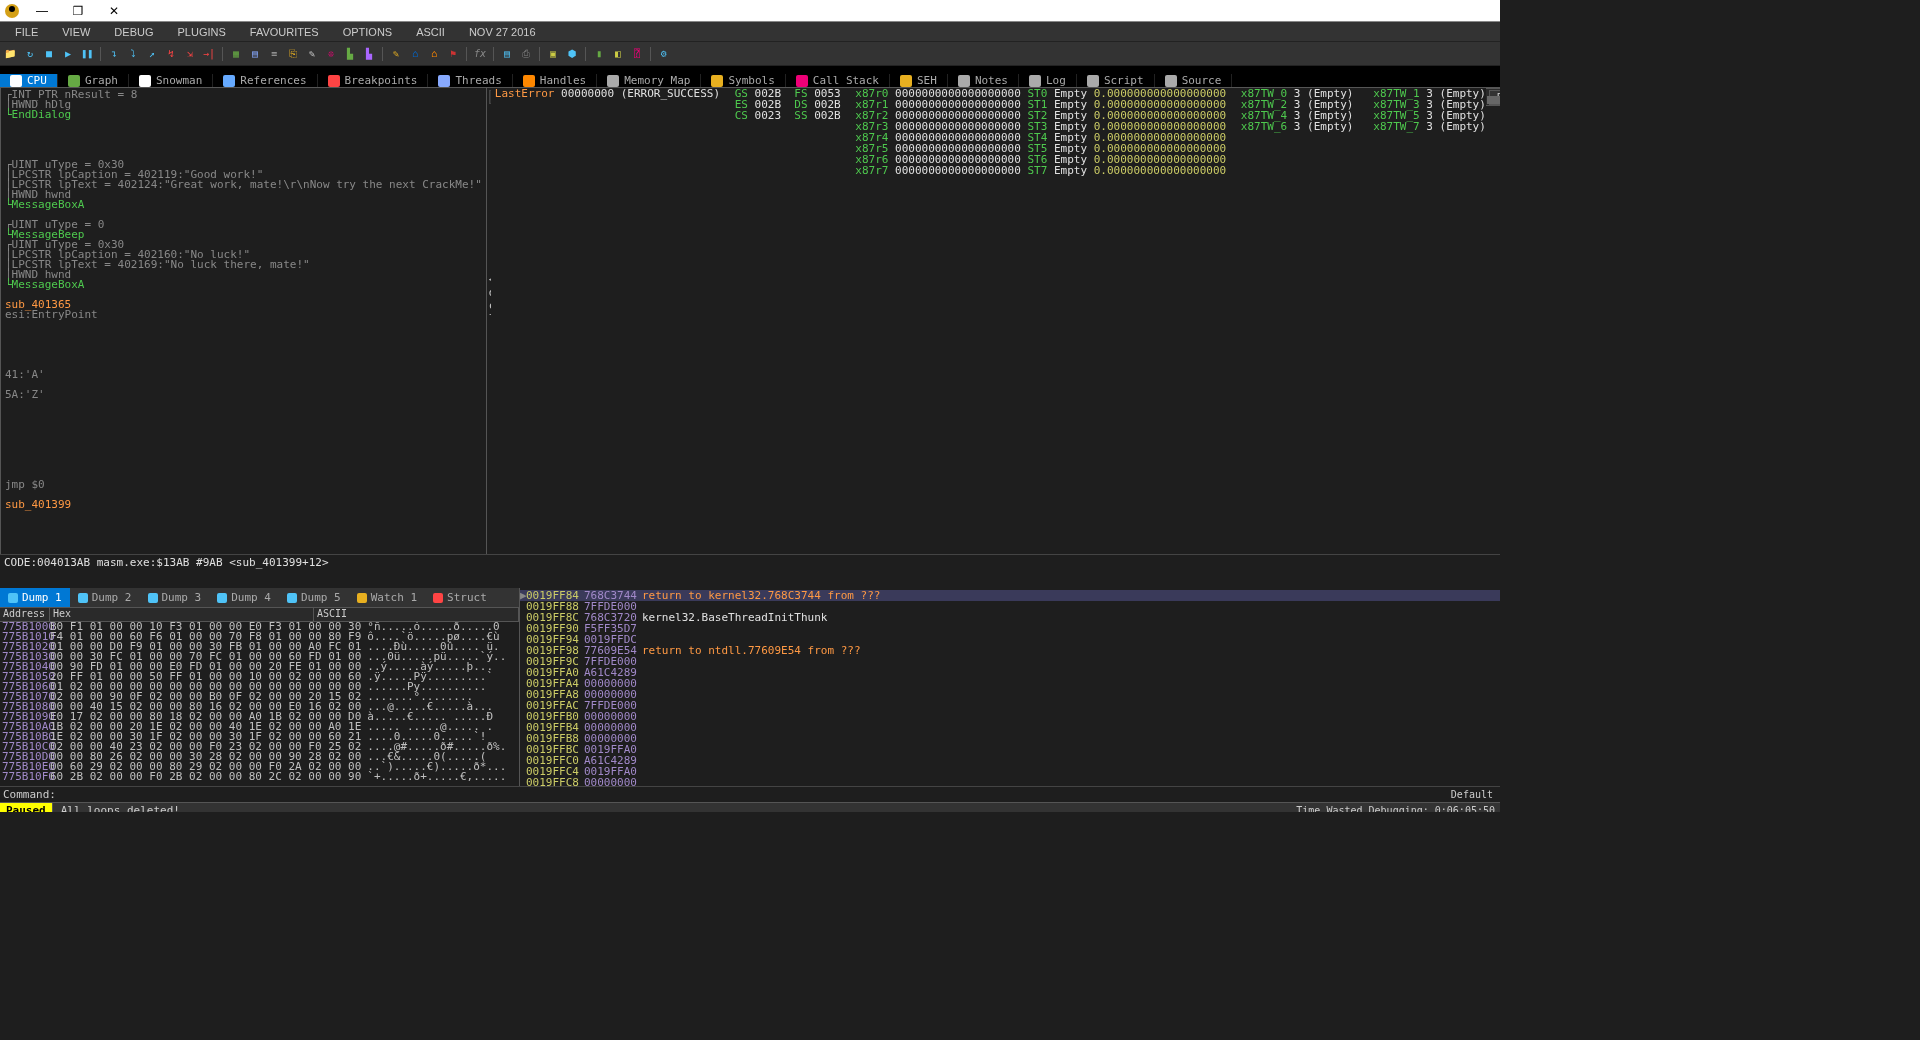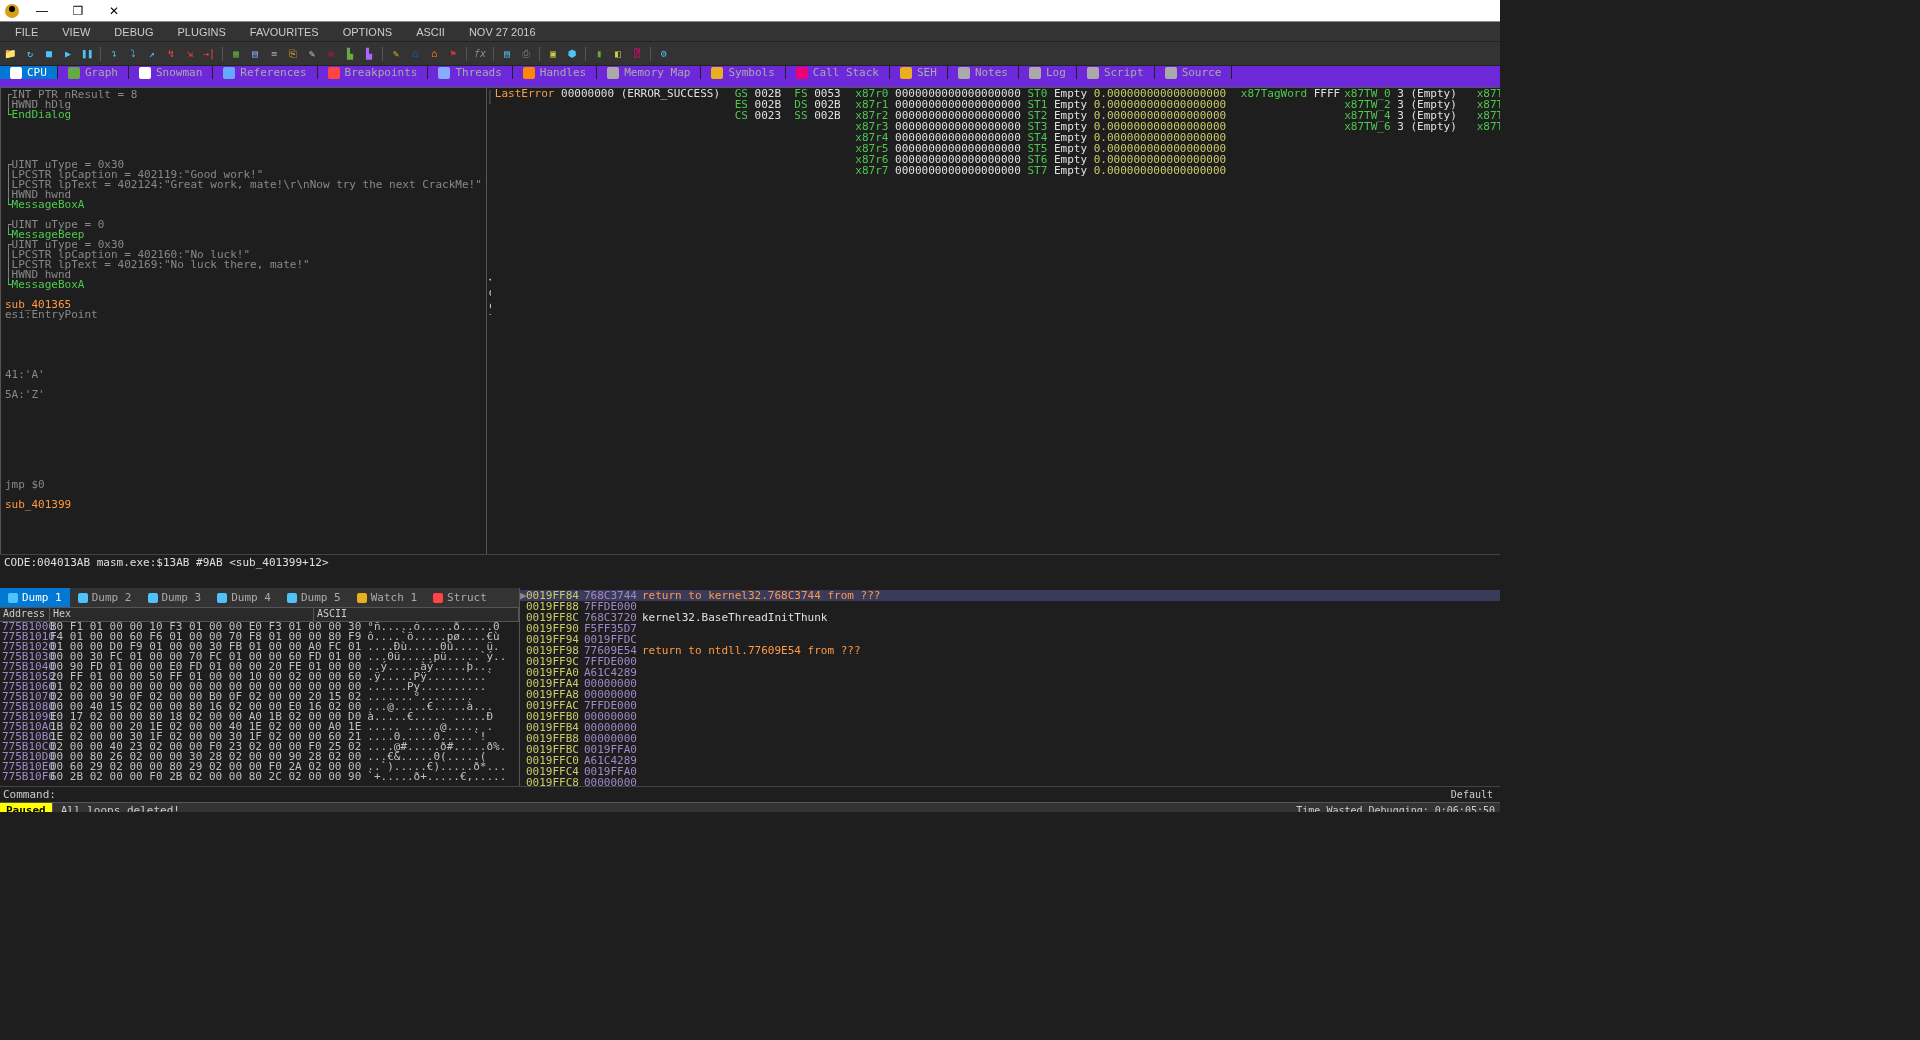--- a/index.html
+++ b/index.html
@@ -8,21 +8,21 @@
 .titlebar .icon-bug { width: 14px; height: 14px; background: #d4a017; border-radius: 50%; margin-right: 5px; position: relative; }
 .titlebar .icon-bug::before { content: ""; position: absolute; width: 6px; height: 6px; background: #000; border-radius: 50%; top: 2px; left: 4px; }
 .titlebar-title { flex: 1; font-family: "Segoe UI", sans-serif; font-size: 12px; }
 .titlebar-buttons { display: flex; gap: 0; }
 .titlebar-btn { width: 36px; height: 18px; display: flex; align-items: center; justify-content: center; color: #000; font-size: 12px; font-family: sans-serif; }
 .menubar { background: #333; height: 20px; display: flex; align-items: center; padding: 0 3px; border-bottom: 1px solid #222; }
 .menubar-item { padding: 0 12px; color: #ccc; font-family: "Segoe UI", sans-serif; font-size: 11px; }
 .toolbar { background: #333; height: 24px; display: flex; align-items: center; padding: 0 3px; gap: 3px; border-bottom: 1px solid #222; }
 .tb-item { width: 16px; height: 16px; display: flex; align-items: center; justify-content: center; font-size: 10px; }
 .tb-sep { width: 1px; height: 14px; background: #555; margin: 0 2px; }
-.tabbar { background: #6d28d9; height: 22px; display: flex; align-items: flex-start; border-bottom: 1px solid #555; }
+.tabbar { background: #000000; height: 22px; display: flex; align-items: flex-end; border-bottom: 1px solid #555; }
 .tab { display: flex; align-items: center; padding: 0 10px; gap: 5px; color: #aaa; border-right: 1px solid #222; font-family: "Segoe UI", sans-serif; font-size: 11px; }
 .tab.active { background: #0078d4; color: #fff; }
 .tab-icon { width: 12px; height: 12px; display: inline-block; }
 .main { display: flex; height: 466px; }
 .disasm { width: 520px; background: #1e1e1e; overflow: hidden; position: relative; border-right: 1px solid #555; }
 .disasm-line { display: flex; height: 10px; align-items: center; line-height: 10px; }
 .flow-col { width: 140px; position: relative; height: 10px; }
 .addr { color: #a0a0a0; min-width: 56px; }
 .hints { flex: 1; background: #1e1e1e; padding: 2px 4px; border-right: 1px solid #555; position: relative; }
 .hints-line { height: 10px; line-height: 10px; white-space: pre; }
@@ -458,23 +458,20 @@
       <div class="reg-line"><span class="c-green">x87r0</span> <span class="c-white">0000000000000000000</span> <span class="c-green">ST0</span> <span class="c-white">Empty</span> <span class="c-yellow">0.000000000000000000</span></div>
       <div class="reg-line"><span class="c-green">x87r1</span> <span class="c-white">0000000000000000000</span> <span class="c-green">ST1</span> <span class="c-white">Empty</span> <span class="c-yellow">0.000000000000000000</span></div>
       <div class="reg-line"><span class="c-green">x87r2</span> <span class="c-white">0000000000000000000</span> <span class="c-green">ST2</span> <span class="c-white">Empty</span> <span class="c-yellow">0.000000000000000000</span></div>
       <div class="reg-line"><span class="c-green">x87r3</span> <span class="c-white">0000000000000000000</span> <span class="c-green">ST3</span> <span class="c-white">Empty</span> <span class="c-yellow">0.000000000000000000</span></div>
       <div class="reg-line"><span class="c-green">x87r4</span> <span class="c-white">0000000000000000000</span> <span class="c-green">ST4</span> <span class="c-white">Empty</span> <span class="c-yellow">0.000000000000000000</span></div>
       <div class="reg-line"><span class="c-green">x87r5</span> <span class="c-white">0000000000000000000</span> <span class="c-green">ST5</span> <span class="c-white">Empty</span> <span class="c-yellow">0.000000000000000000</span></div>
       <div class="reg-line"><span class="c-green">x87r6</span> <span class="c-white">0000000000000000000</span> <span class="c-green">ST6</span> <span class="c-white">Empty</span> <span class="c-yellow">0.000000000000000000</span></div>
       <div class="reg-line"><span class="c-green">x87r7</span> <span class="c-white">0000000000000000000</span> <span class="c-green">ST7</span> <span class="c-white">Empty</span> <span class="c-yellow">0.000000000000000000</span></div>
     </div>
     <div class="reg-line">&nbsp;</div>
-    <div id="reg-x87tag">
-      <div class="reg-line"><span class="c-green">x87TagWord</span> <span class="c-white">FFFF</span></div>
-    </div>
     <div id="reg-x87tw">
       <div class="reg-line"><span class="c-green">x87TW_0</span> <span class="c-white">3 (Empty)</span>   <span class="c-green">x87TW_1</span> <span class="c-white">3 (Empty)</span></div>
       <div class="reg-line"><span class="c-green">x87TW_2</span> <span class="c-white">3 (Empty)</span>   <span class="c-green">x87TW_3</span> <span class="c-white">3 (Empty)</span></div>
       <div class="reg-line"><span class="c-green">x87TW_4</span> <span class="c-white">3 (Empty)</span>   <span class="c-green">x87TW_5</span> <span class="c-white">3 (Empty)</span></div>
       <div class="reg-line"><span class="c-green">x87TW_6</span> <span class="c-white">3 (Empty)</span>   <span class="c-green">x87TW_7</span> <span class="c-white">3 (Empty)</span></div>
     </div>
     <div class="scrollbar-h" style="margin-top:6px">
       <div class="scroll-thumb-h" style="left:1px;width:240px"></div>
     </div>
     <div class="callconv-bar">

